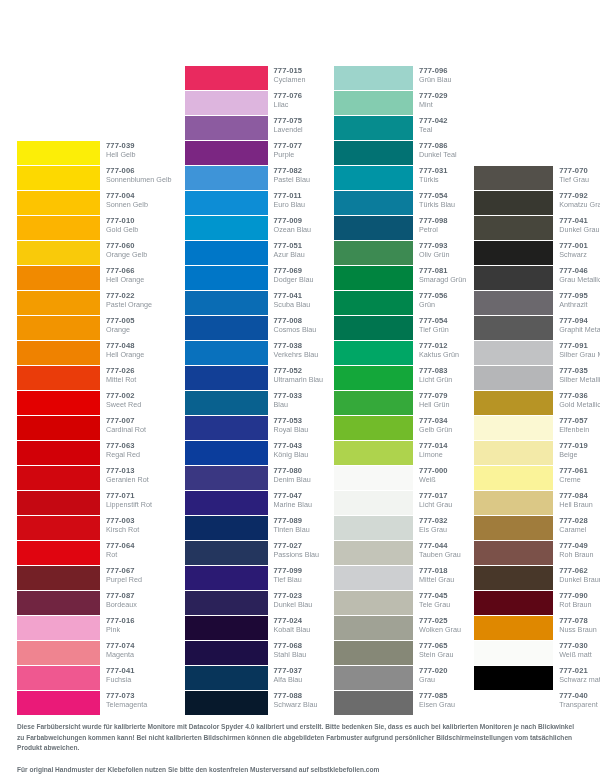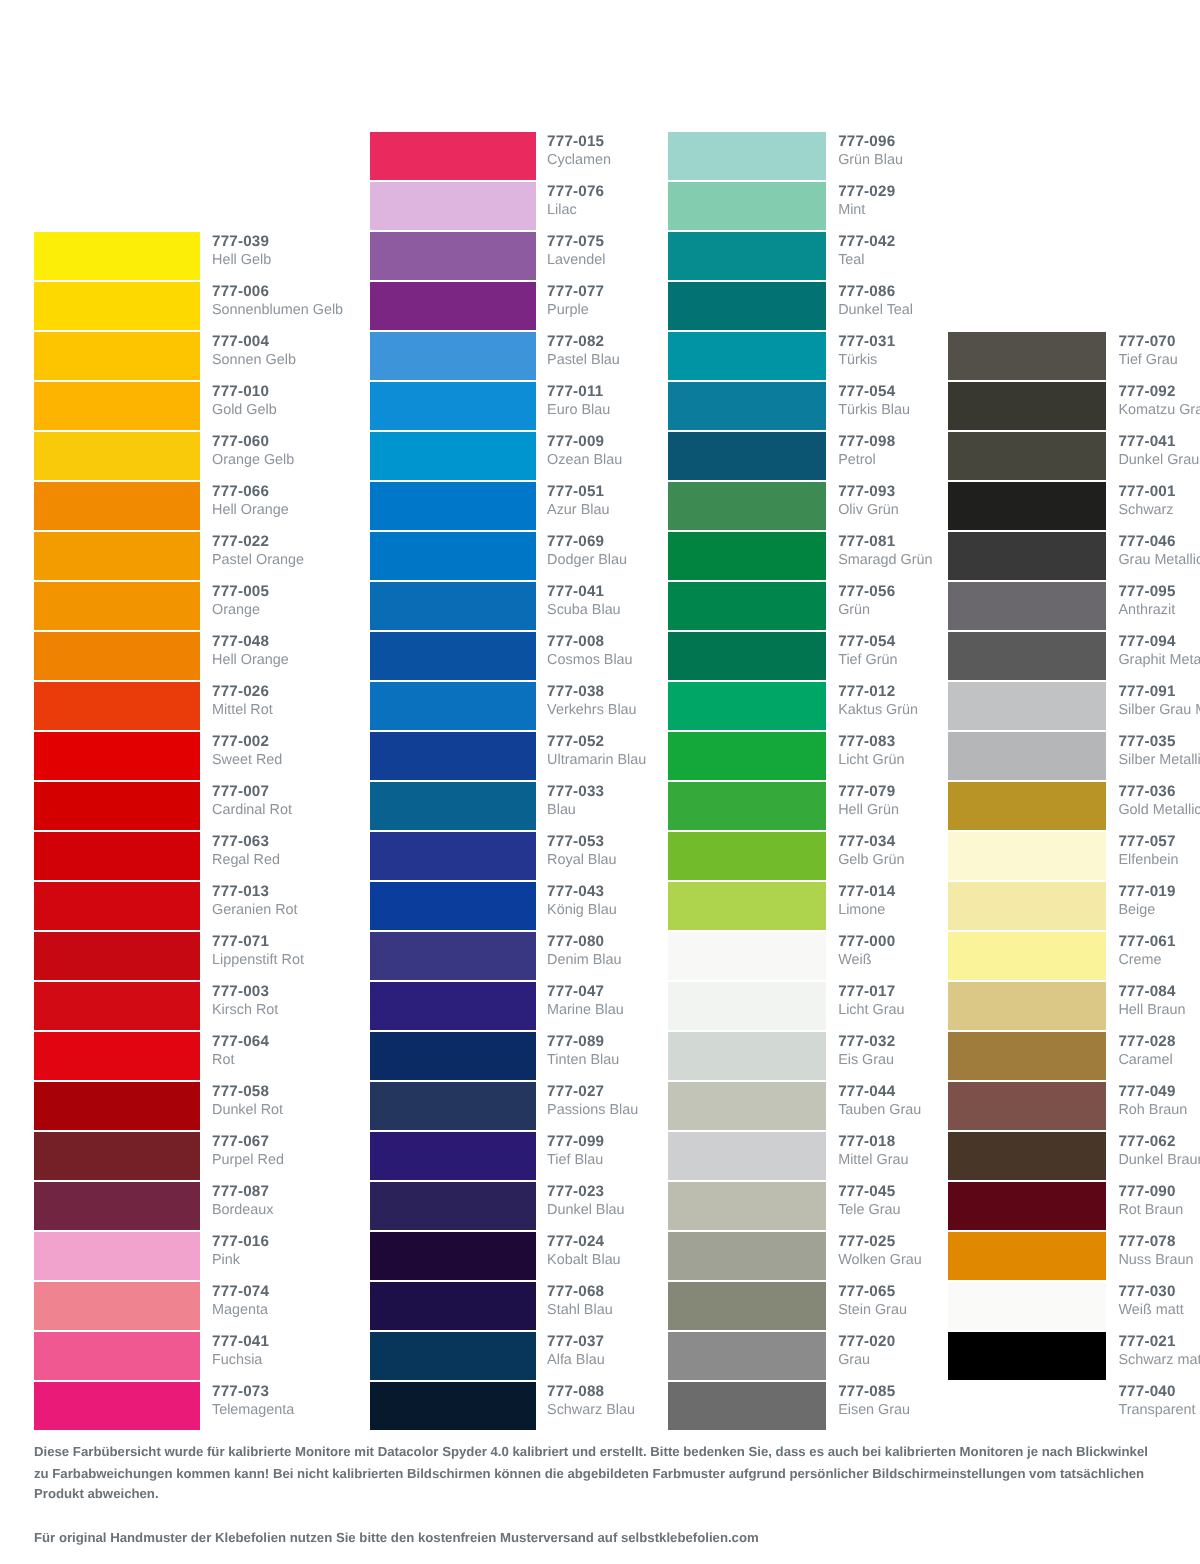--- a/index.html
+++ b/index.html
@@ -205,27 +205,20 @@
         </div>
       </div>
       <div class="row">
         <div class="swatch" style="background: rgb(224, 5, 16);"></div>
         <div class="labels">
           <span class="code">777-064</span>
           <span class="name">Rot</span>
         </div>
       </div>
       <div class="row">
-        <div class="swatch" style="background: rgb(168, 2, 8);"></div>
-        <div class="labels">
-          <span class="code">777-058</span>
-          <span class="name">Dunkel Rot</span>
-        </div>
-      </div>
-      <div class="row">
         <div class="swatch" style="background: rgb(116, 32, 38);"></div>
         <div class="labels">
           <span class="code">777-067</span>
           <span class="name">Purpel Red</span>
         </div>
       </div>
       <div class="row">
         <div class="swatch" style="background: rgb(113, 37, 65);"></div>
         <div class="labels">
           <span class="code">777-087</span>

